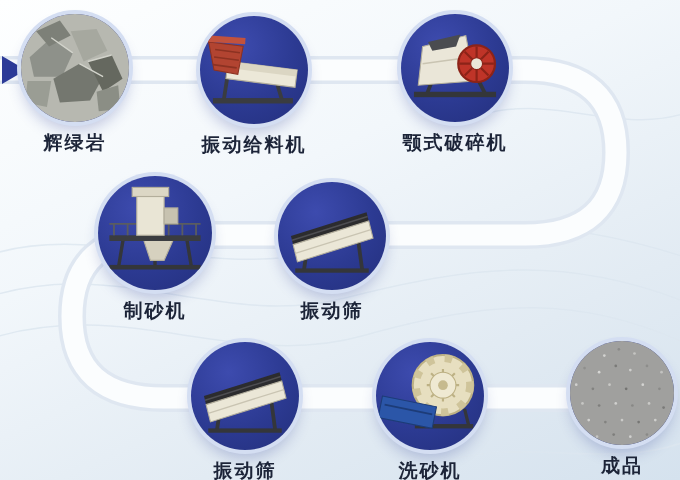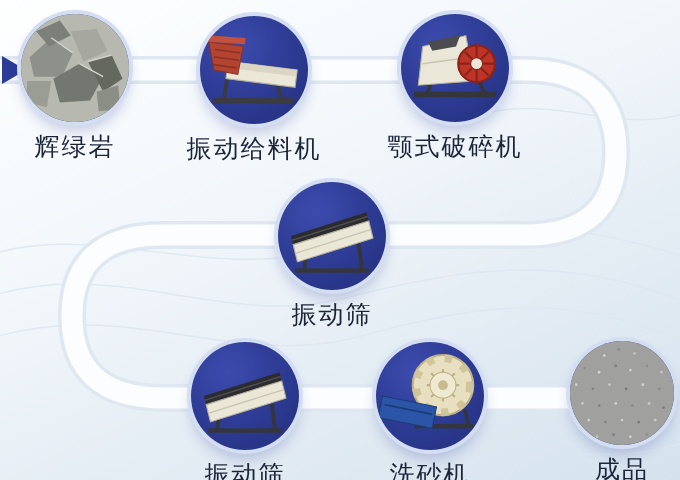--- a/index.html
+++ b/index.html
@@ -6,21 +6,21 @@
   body{font-family:"Liberation Sans","DejaVu Sans",sans-serif}
   .stage{position:relative;width:680px;height:480px;overflow:hidden;
     background:linear-gradient(155deg,#feffff 0%,#f2f7fb 38%,#e2ebf3 72%,#d5e2ee 100%)}
   .bg-svg{position:absolute;left:0;top:0}
   .node{position:absolute}
   .circle{position:absolute;inset:0;border-radius:50%;overflow:hidden;
     background:radial-gradient(circle at 35% 28%,#3d4bae 0%,#2c3a92 55%,#232f7c 100%);
     box-shadow:0 0 0 4px #d4def2, 0 9px 14px rgba(44,58,146,.25)}
   .circle svg{display:block;width:100%;height:100%}
   .label{position:absolute;top:calc(100% + 8px);left:50%;transform:translateX(-50%);
-    white-space:nowrap;font-size:25px;font-weight:400;letter-spacing:2px;color:#1c2438}
+    white-space:nowrap;font-size:19px;font-weight:700;letter-spacing:2px;color:#1c2438}
   .n1{left:21px;top:14px;width:108px;height:108px}
   .n2{left:200px;top:16px;width:108px;height:108px}
   .n3{left:401px;top:14px;width:108px;height:108px}
   .n4{left:98px;top:176px;width:114px;height:114px}
   .n5{left:278px;top:182px;width:108px;height:108px}
   .n6{left:457px;top:177px;width:108px;height:108px}
   .n7{left:191px;top:342px;width:108px;height:108px}
   .n8{left:376px;top:342px;width:108px;height:108px}
   .n9{left:570px;top:341px;width:104px;height:104px}
 </style>
@@ -83,20 +83,35 @@
         <polygon points="25,26 55,19 51,30 29,34" fill="#4a4c50"></polygon>
         <path d="M20 46 L64 40" stroke="#c9c4b2" stroke-width="1.5"></path>
         <circle cx="70" cy="46" r="17" fill="#bf3428" stroke="#8c2318" stroke-width="2"></circle>
         <path d="M70 30 V62 M54 46 H86 M59 35 L81 57 M81 35 L59 57" stroke="#8c2318" stroke-width="2"></path>
         <circle cx="70" cy="46" r="5.5" fill="#eae6d8" stroke="#8c2318"></circle>
       </svg>
     </div>
     <div class="label">颚式破碎机</div>
   </div>
 
+  <div class="node n4">
+    <div class="circle">
+      <svg viewBox="0 0 100 100">
+        <path d="M22 56 L18 80 M78 56 L82 80 M50 72 L50 80" stroke="#34363a" stroke-width="3"></path>
+        <rect x="10" y="78" width="80" height="4" fill="#34363a"></rect>
+        <polygon points="40,56 66,56 58,74 46,74" fill="#d6d1bf" stroke="#b3ae9b"></polygon>
+        <rect x="10" y="52" width="80" height="5" fill="#3a3c40"></rect>
+        <path d="M10 42 H90 M14 42 V52 M26 42 V52 M38 42 V52 M62 42 V52 M74 42 V52 M86 42 V52" stroke="#5a5c60" stroke-width="1.6" fill="none"></path>
+        <rect x="34" y="16" width="24" height="36" fill="#e9e5d5" stroke="#b3ae9b"></rect>
+        <rect x="30" y="10" width="32" height="8" fill="#dcd7c5" stroke="#b3ae9b"></rect>
+        <rect x="58" y="28" width="12" height="14" fill="#c7c2b0" stroke="#b3ae9b"></rect>
+      </svg>
+    </div>
+    <div class="label">制砂机</div>
+  </div>
 
   <div class="node n5">
     <div class="circle">
       <svg viewBox="0 0 100 100">
         <path d="M26 68 L24 82 M74 52 L78 82" stroke="#34363a" stroke-width="3.5"></path>
         <rect x="16" y="80" width="68" height="4" fill="#34363a"></rect>
         <polygon points="12,50 82,28 84,36 14,58" fill="#2c2c2e"></polygon>
         <path d="M13 54 L83 32" stroke="#4e4e52" stroke-width="1.4"></path>
         <polygon points="14,58 84,36 88,52 18,74" fill="#ebe7d7" stroke="#b3ae9b"></polygon>
         <path d="M16 66 L86 44" stroke="#c9c4b2" stroke-width="1.2"></path>

